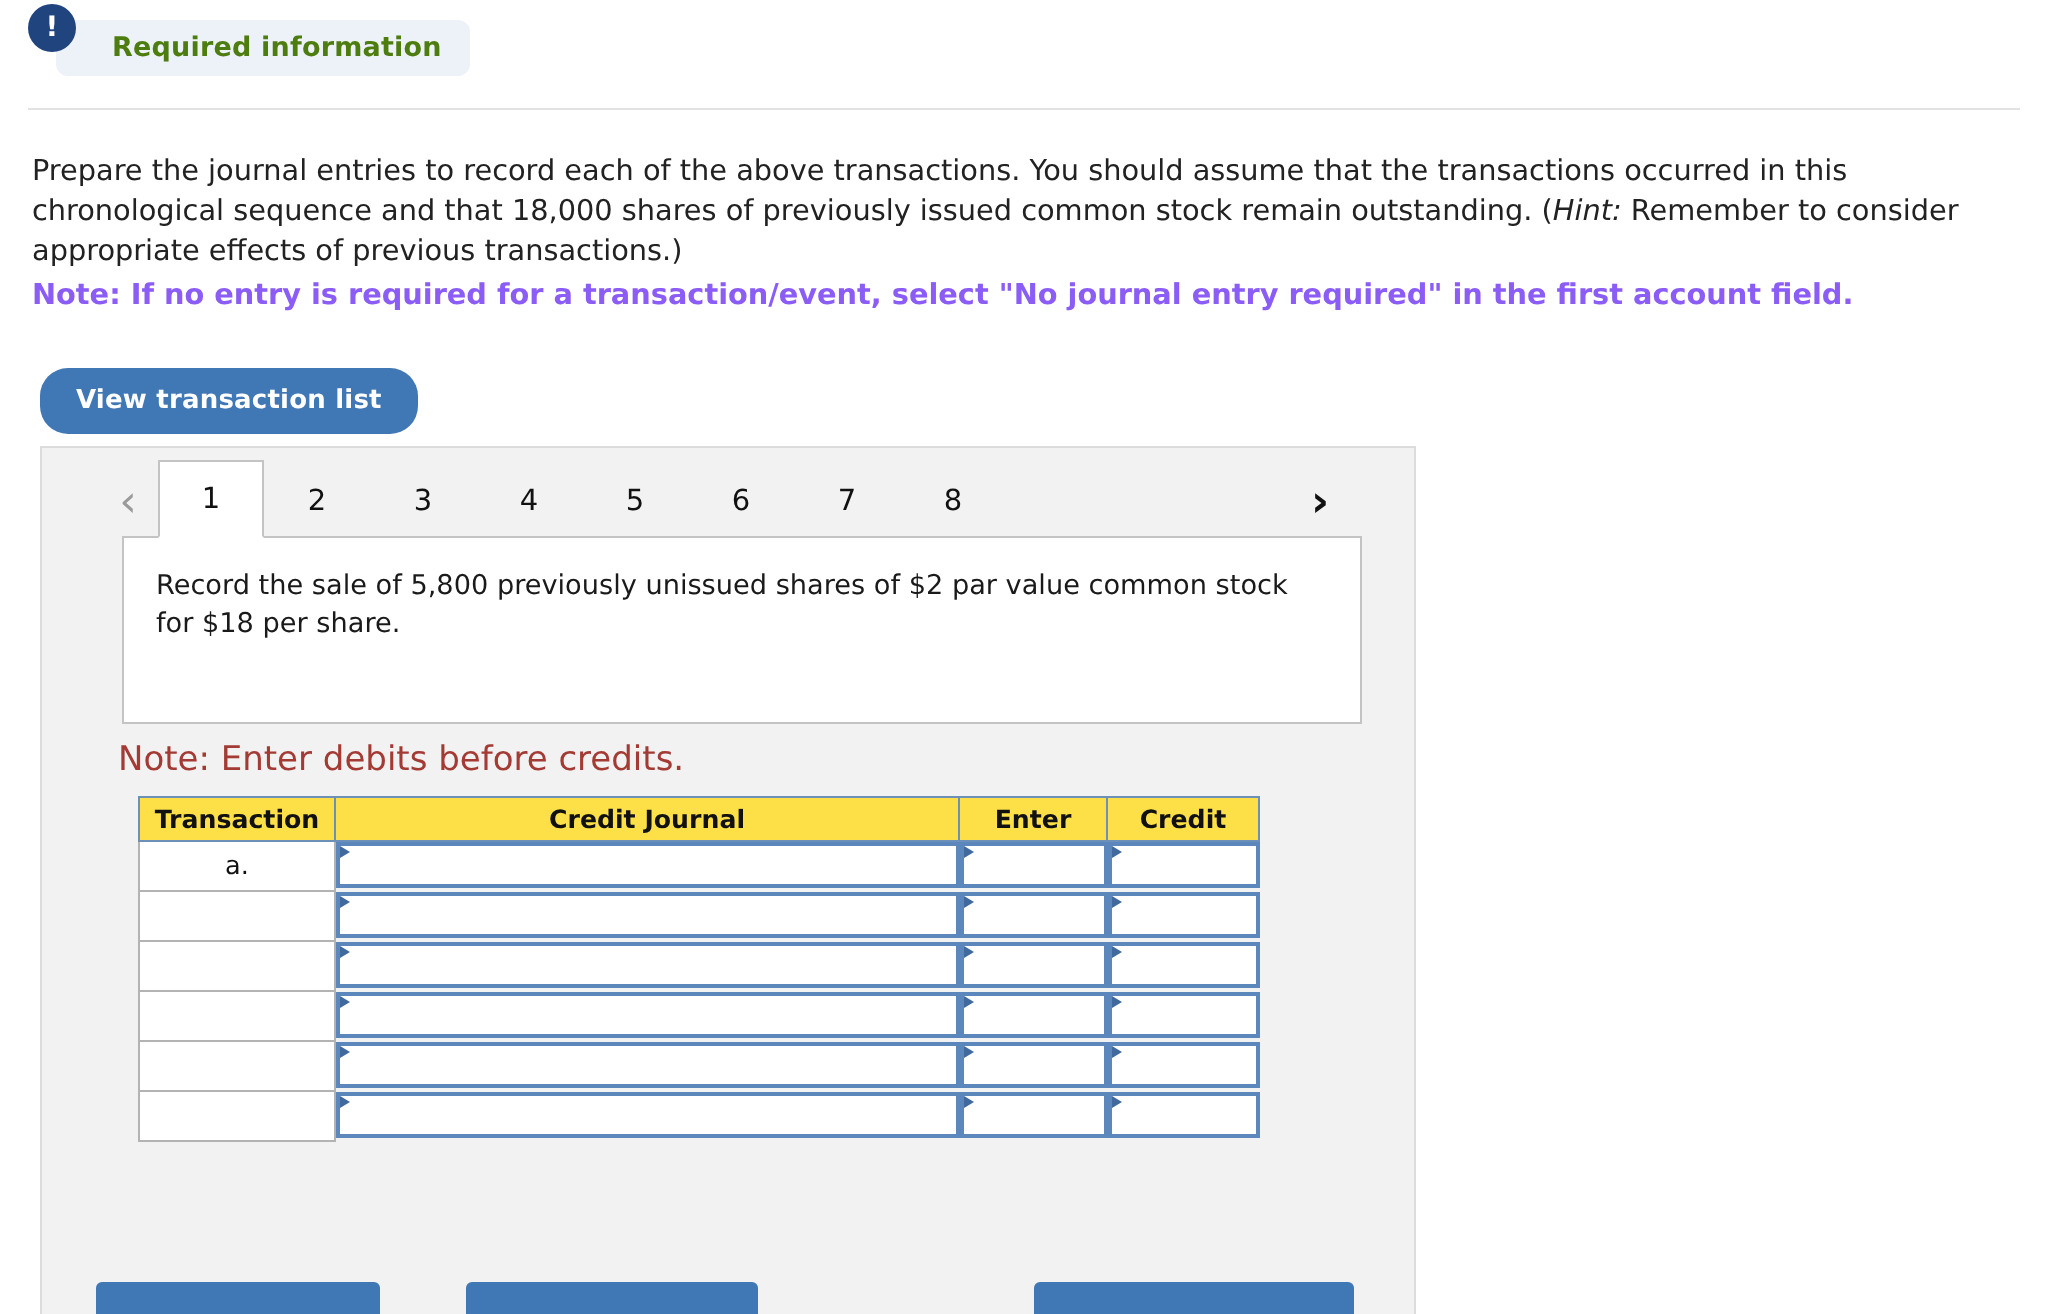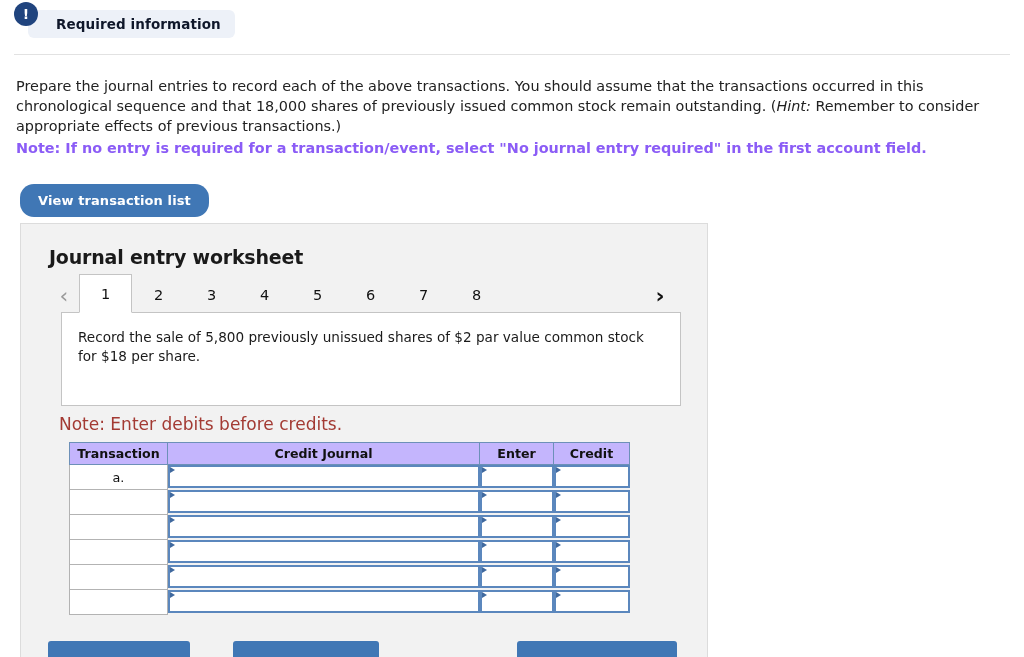--- a/index.html
+++ b/index.html
@@ -23,21 +23,21 @@
     background: #edf1f8;
     border-radius: 6px;
     height: 28px;
     padding: 0 14px 0 28px;
     margin-left: 14px;
     position: relative;
   }
   .req-badge-label {
     font-size: 13.5px;
     font-weight: bold;
-    color: #0f172a;
+    color: #4d7c0f;
     letter-spacing: .1px;
     white-space: nowrap;
   }
   .req-icon {
     position: absolute;
     left: -14px;
     top: -8px;
     width: 24px; height: 24px;
     border-radius: 50%;
     background: #20447e;
@@ -173,21 +173,21 @@
   }
 
   
   .jtable-wrap { margin: 8px 0 0 48px; }
   table.jtable {
     border-collapse: collapse;
     table-layout: fixed;
     width: 560px;
   }
   table.jtable th {
-    background: #c4b5fd;
+    background: #fde047;
     border: 1px solid #6d90b8;
     font-size: 12.6px;
     font-weight: bold;
     color: #111111;
     height: 22px;
     padding: 2px 0;
     text-align: center;
   }
   th.col-txn { width: 98px; }
   th.col-gj  { width: 312px; }
@@ -263,21 +263,20 @@
   <span>Prepare the journal entries to record each of the above transactions. You should assume that the transactions occurred in this chronological sequence and that 18,000 shares of previously issued common stock remain outstanding. (</span><span class="hint">Hint:</span><span> Remember to consider appropriate effects of previous transactions.)</span>
   <span class="note-red">Note: If no entry is required for a transaction/event, select "No journal entry required" in the first account field.</span>
 </div>
 
 <div class="view-btn-row">
   <button class="btn-blue">View transaction list</button>
 </div>
 
 <div class="card">
 
-  <div class="card-title">Journal entry worksheet</div>
 
   <div class="tabs">
     <div class="tab-arrow prev">‹</div>
     <div class="tab active">1</div>
     <div class="tab">2</div>
     <div class="tab">3</div>
     <div class="tab">4</div>
     <div class="tab">5</div>
     <div class="tab">6</div>
     <div class="tab">7</div>

